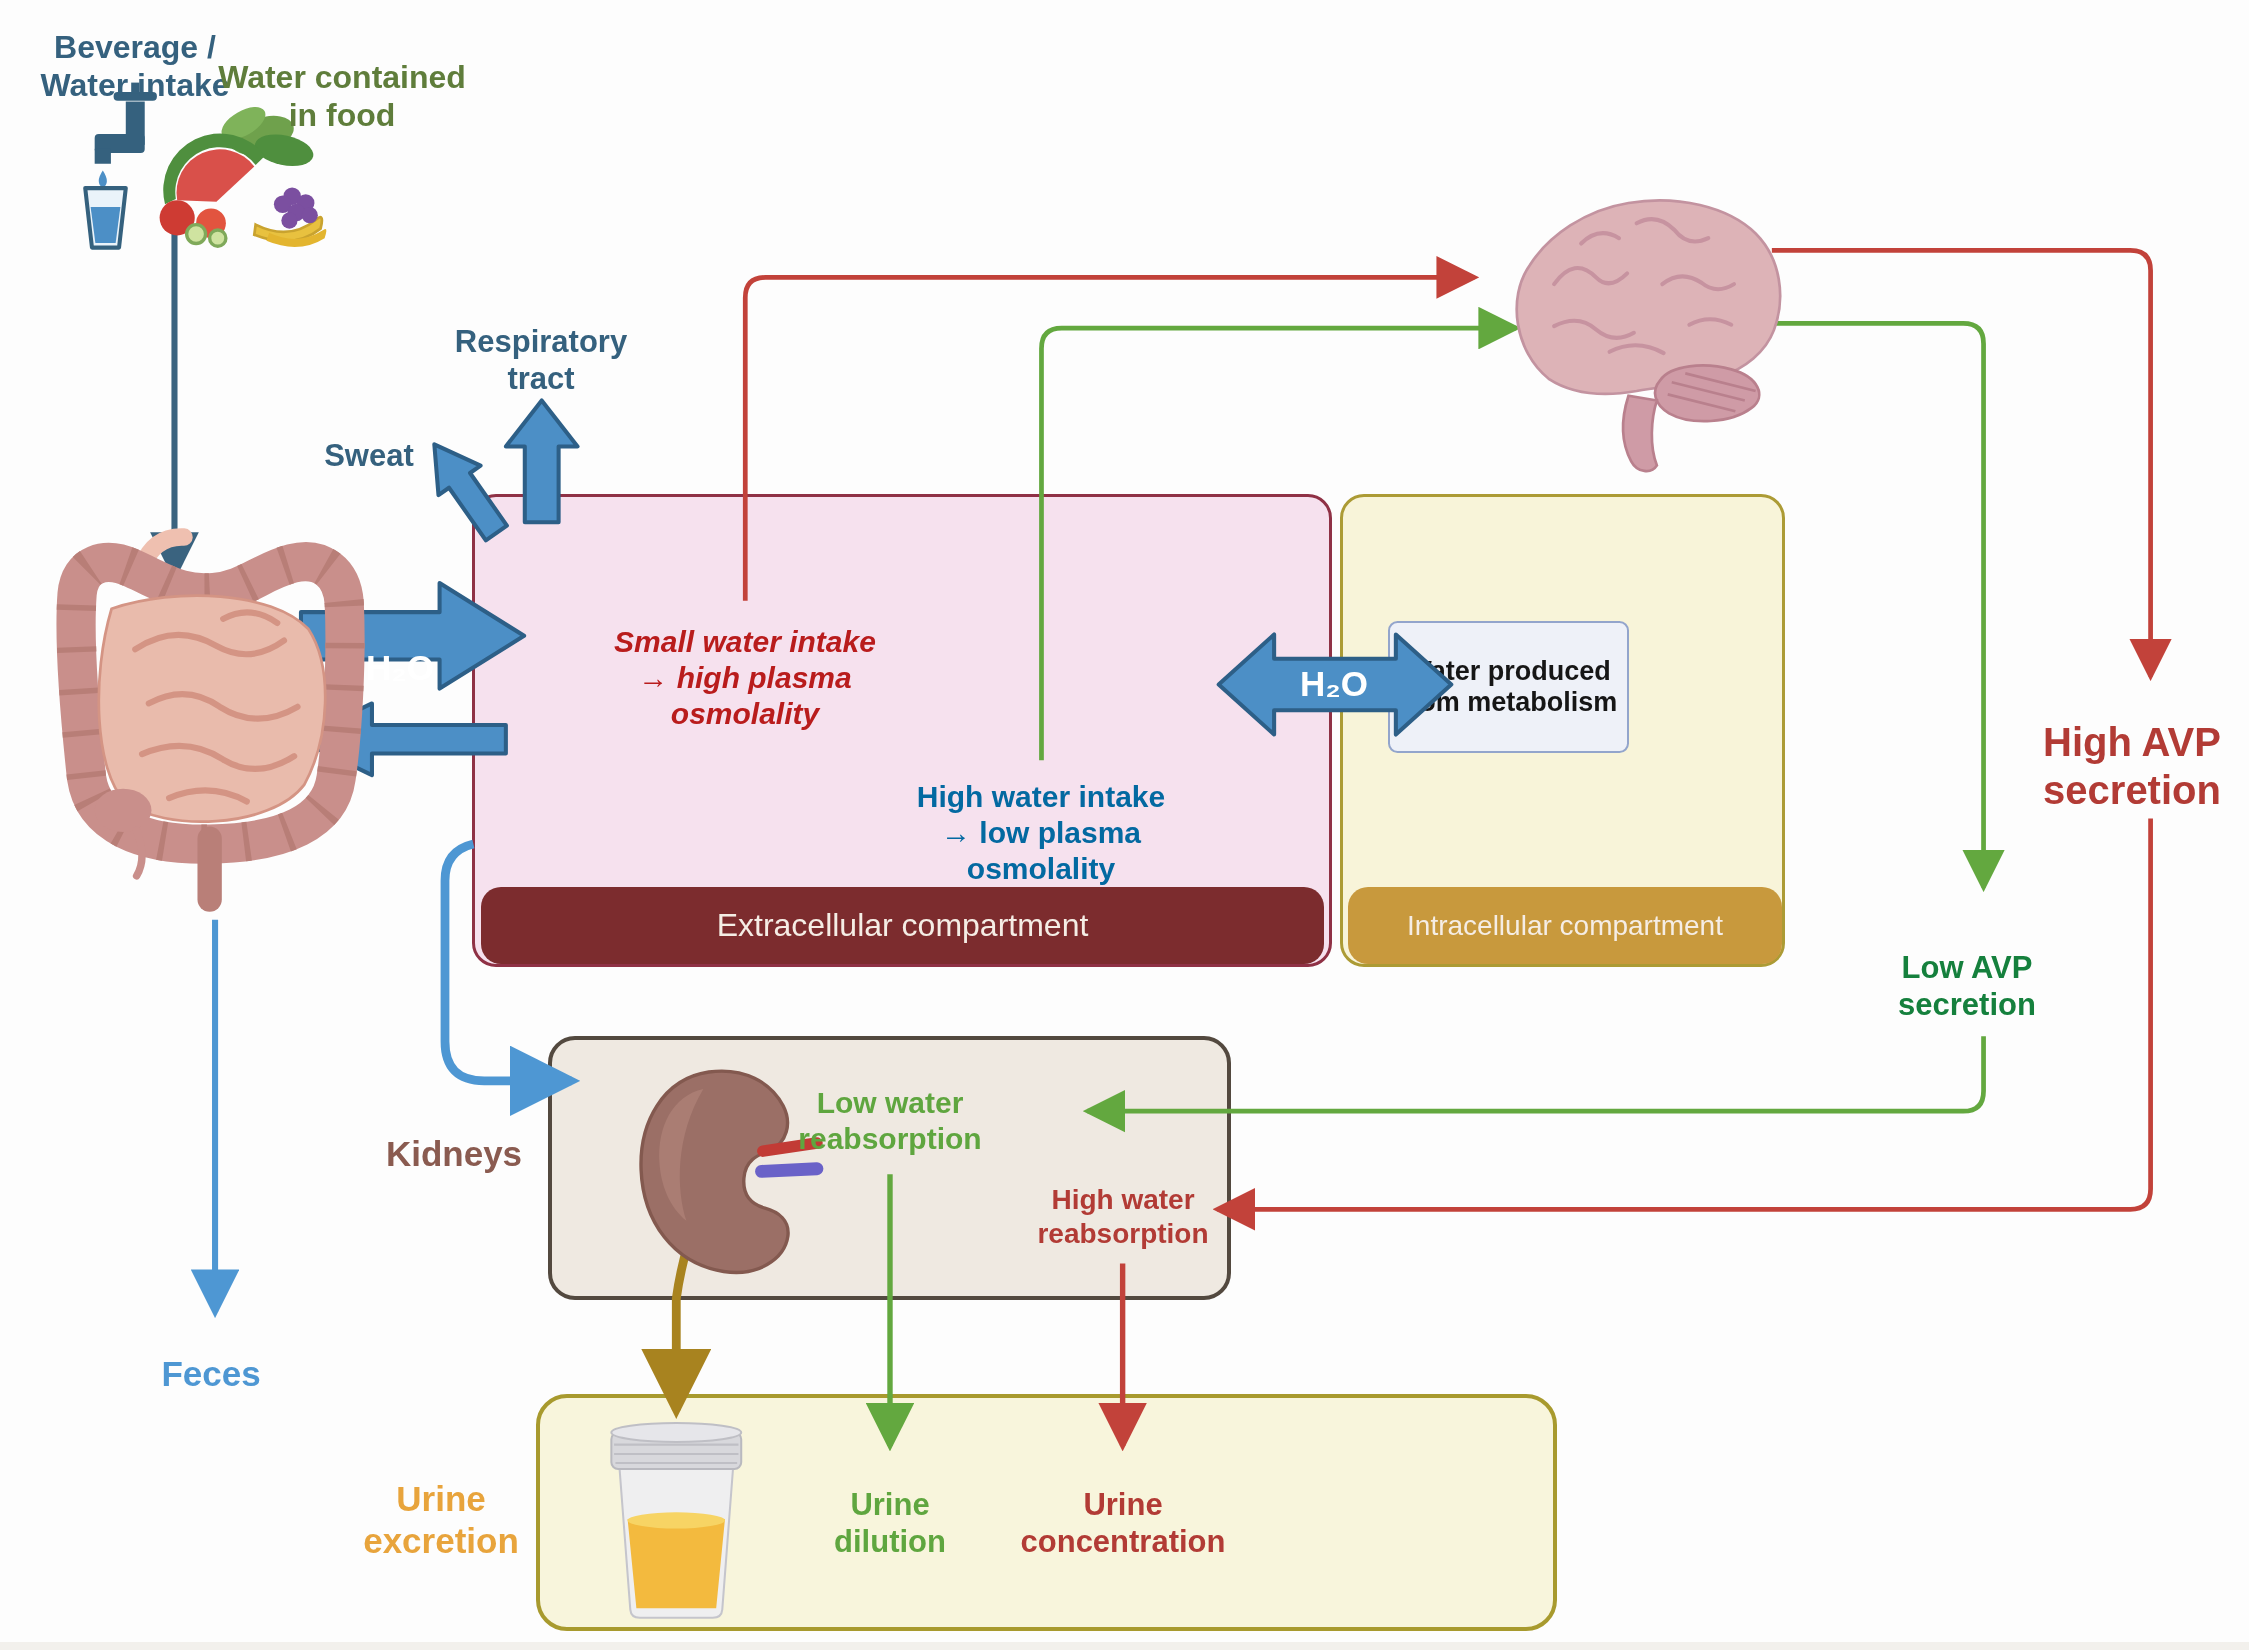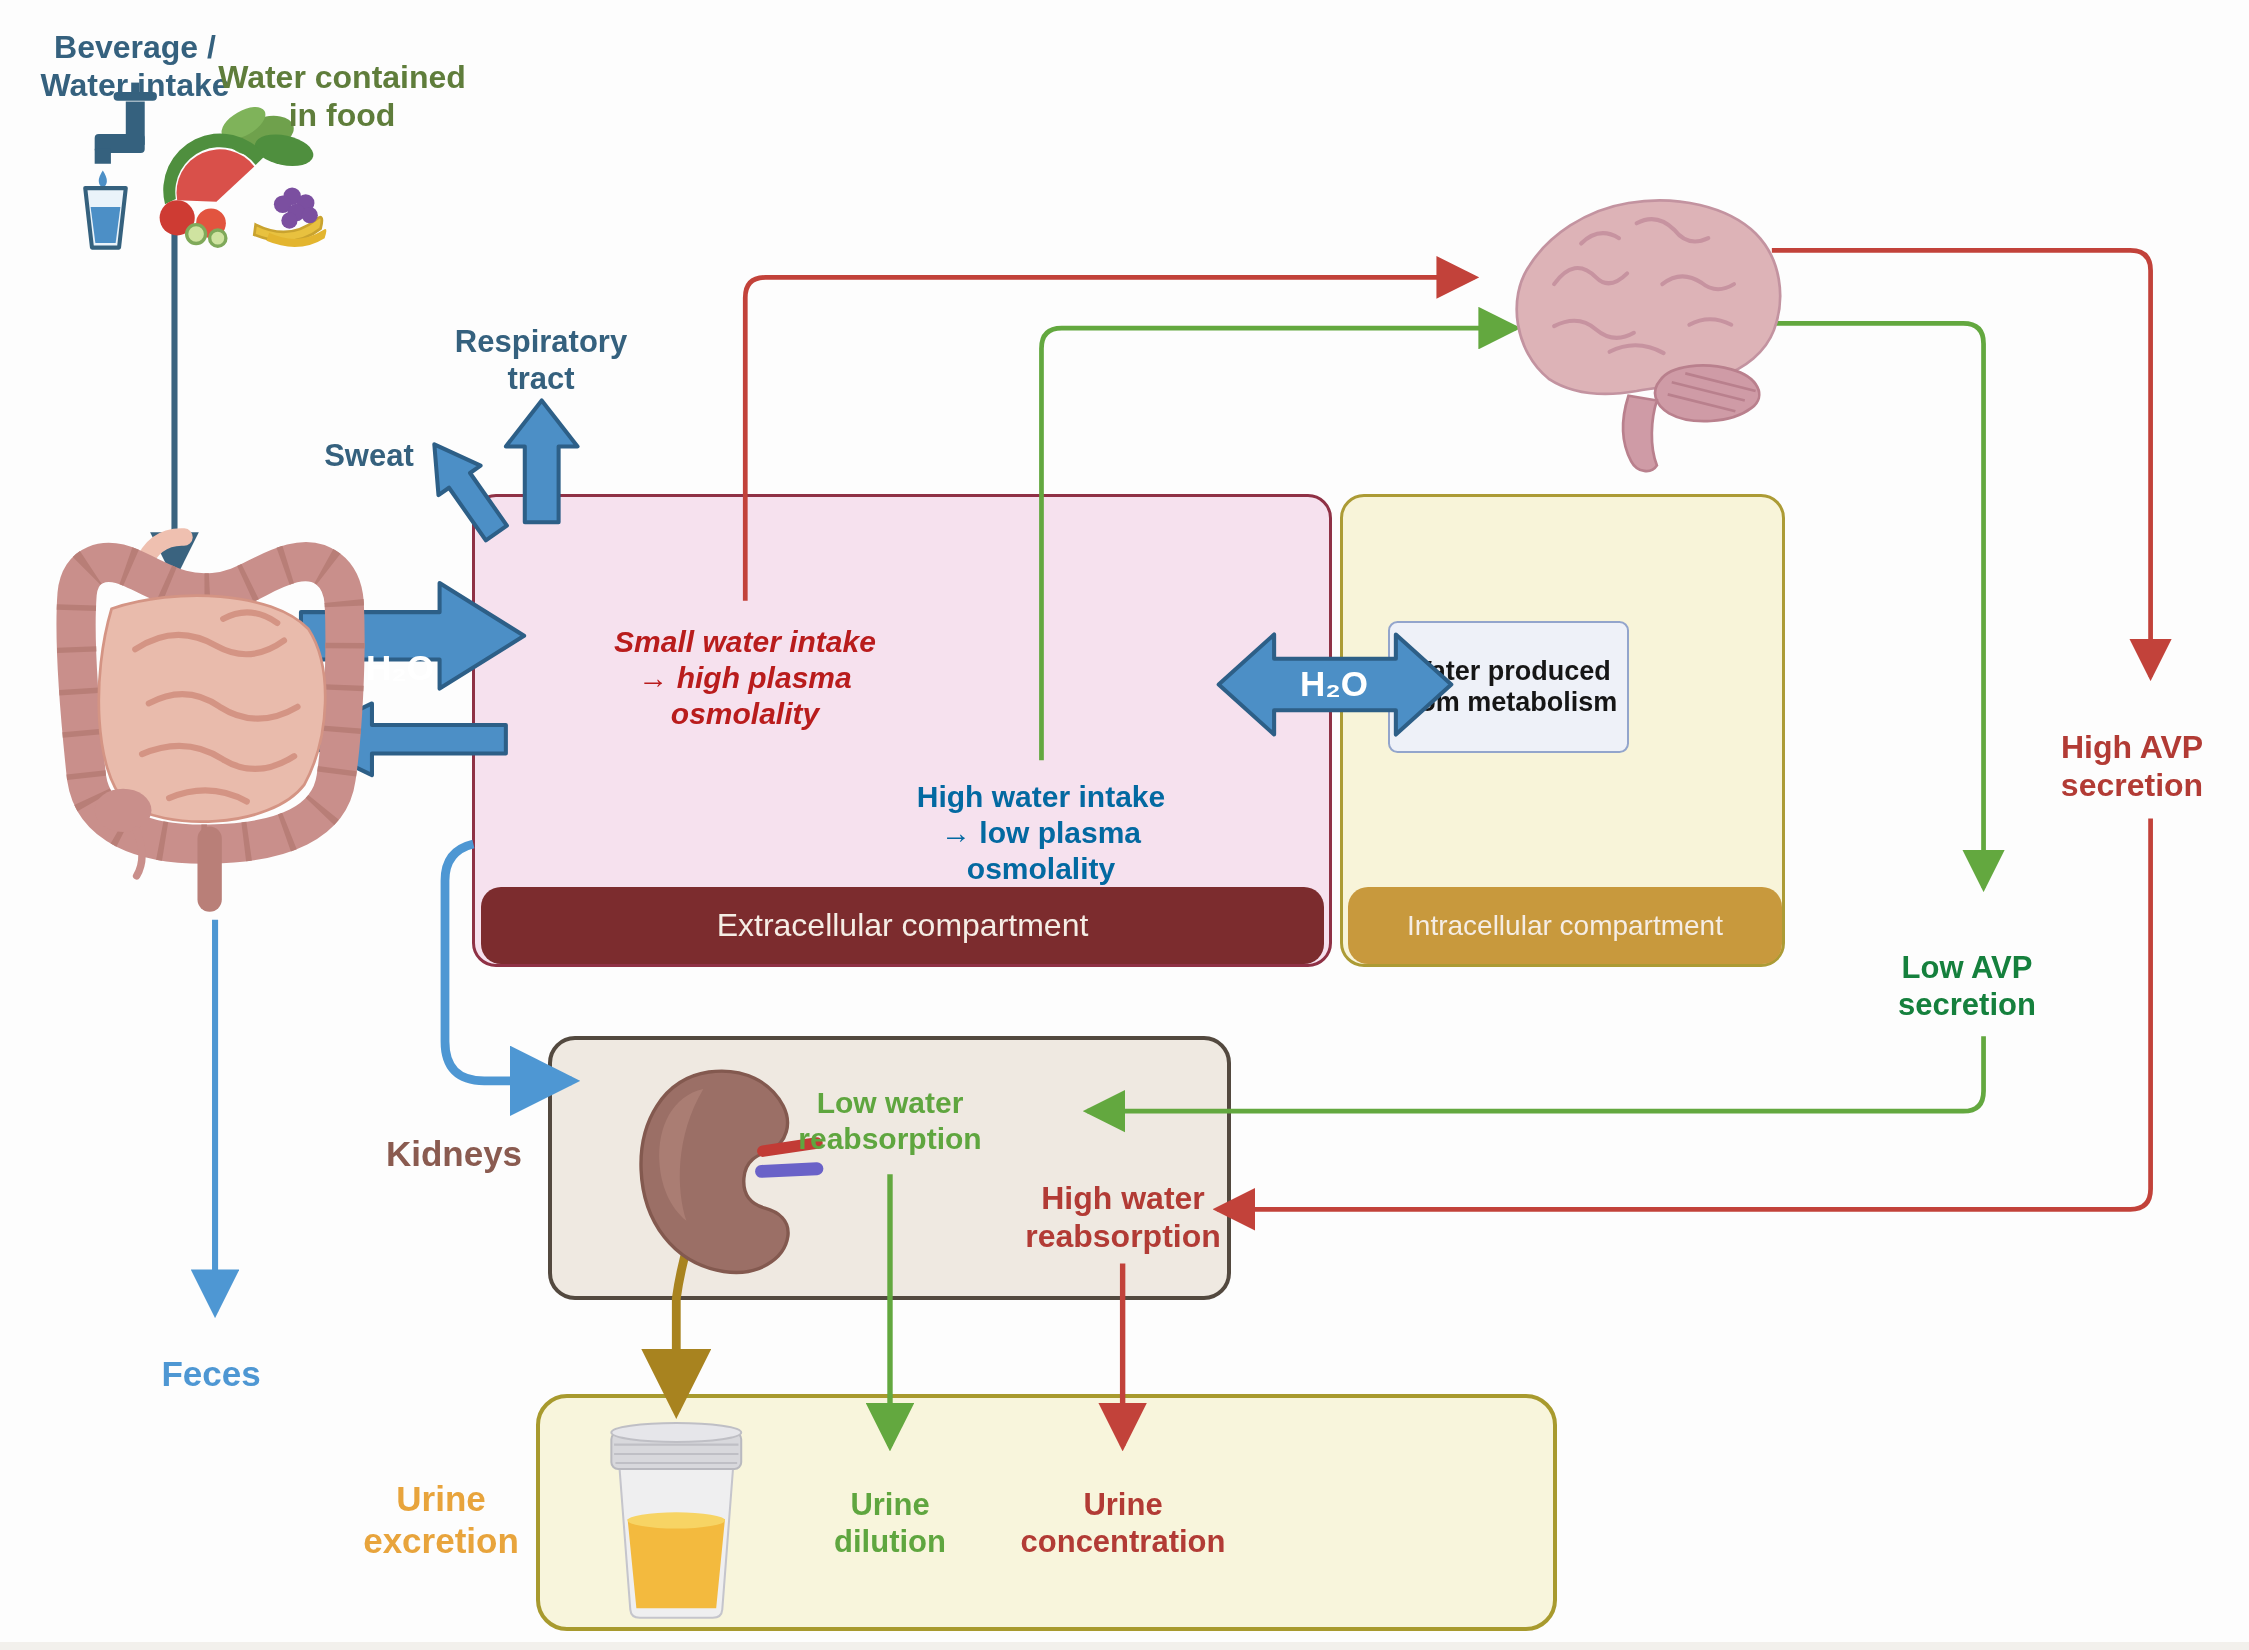--- a/index.html
+++ b/index.html
@@ -238,32 +238,32 @@
   <div class="label" style="left:745px;top:678px;font-size:30px;color:#b91c1c;font-style:italic;">Small water intake
 → high plasma
 osmolality</div>
 
   <div class="label" style="left:1041px;top:833px;font-size:30px;color:#0369a1;">High water intake
 → low plasma
 osmolality</div>
 
   <div class="label" style="left:1334px;top:684px;font-size:35px;color:#ffffff;">H₂O</div>
 
-  <div class="label" style="left:2132px;top:766px;font-size:32px;color:#B23B35;">High AVP
+  <div class="label" style="left:2132px;top:766px;font-size:40px;color:#B23B35;">High AVP
 secretion</div>
 
   <div class="label" style="left:1967px;top:986px;font-size:31px;color:#15803d;">Low AVP
 secretion</div>
 
   <div class="label" style="left:454px;top:1154px;font-size:35px;color:#8A5B50;">Kidneys</div>
 
   <div class="label" style="left:890px;top:1121px;font-size:30px;color:#5FA63F;">Low water
 reabsorption</div>
 
-  <div class="label" style="left:1123px;top:1217px;font-size:32px;color:#B23B35;">High water
+  <div class="label" style="left:1123px;top:1217px;font-size:28px;color:#B23B35;">High water
 reabsorption</div>
 
   <div class="label" style="left:211px;top:1374px;font-size:35px;color:#4E97D3;">Feces</div>
 
   <div class="label" style="left:441px;top:1520px;font-size:35px;color:#E8A43C;">Urine
 excretion</div>
 
   <div class="label" style="left:890px;top:1523px;font-size:31px;color:#5FA63F;">Urine
 dilution</div>
 

